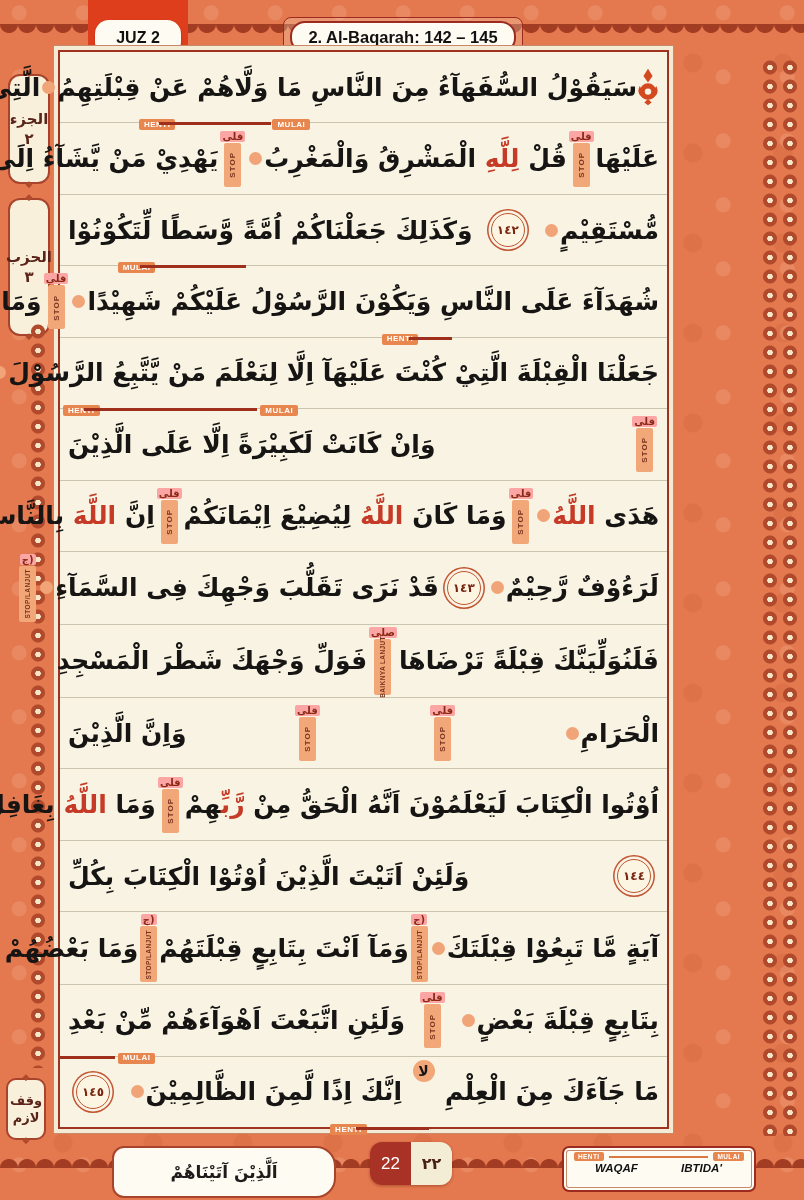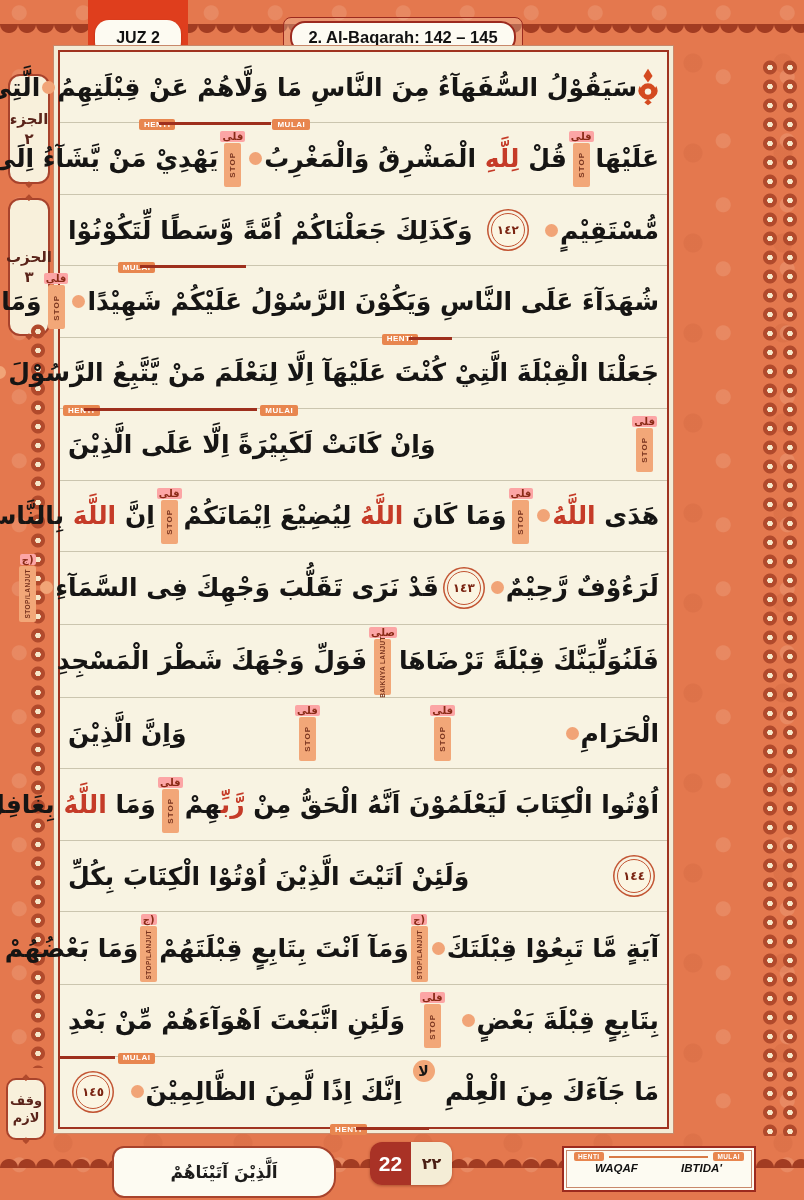--- a/index.html
+++ b/index.html
@@ -72,25 +72,25 @@
   .mlabel{position:absolute;bottom:-6px;background:#E8864F;color:#fff;font-size:8px;font-weight:bold;
     letter-spacing:.5px;padding:1.5px 5px;border-radius:2px;font-family:"Liberation Sans",sans-serif;line-height:1;}
   .mbar{position:absolute;bottom:-1px;height:3px;background:#9E2F1D;}
 
   
   .catchword{position:absolute;left:112px;top:1146px;width:224px;height:52px;background:#FDFBF2;
     border:2px solid #A8432C;border-radius:12px 20px 20px 12px;display:flex;align-items:center;justify-content:center;
     font-size:17px;font-weight:bold;color:#1d1c1b;direction:rtl;}
   .pagenum{position:absolute;left:370px;top:1142px;width:82px;height:43px;display:flex;box-shadow:0 1px 3px rgba(90,20,0,.4);border-radius:12px;overflow:hidden;}
   .pagenum .latin{flex:1;background:#A93226;color:#fff;display:flex;align-items:center;justify-content:center;
-    font-weight:bold;font-size:21px;font-family:"Liberation Sans",sans-serif;}
+    font-weight:normal;font-size:17px;font-family:"Liberation Sans",sans-serif;}
   .pagenum .arabic{flex:1;background:#F4EDD6;color:#4A1F14;display:flex;align-items:center;justify-content:center;
     font-weight:bold;font-size:16px;}
   .legend{position:absolute;left:562px;top:1146px;width:194px;height:46px;background:#FDFBF2;border:2px solid #9C2A1E;
-    border-radius:0;box-shadow:inset 0 0 0 2px #FDFBF2, inset 0 0 0 3px #C8886A;padding:4px 10px 3px;
+    border-radius:7px;box-shadow:inset 0 0 0 2px #FDFBF2, inset 0 0 0 3px #C8886A;padding:4px 10px 3px;
     font-family:"Liberation Sans",sans-serif;display:flex;flex-direction:column;}
   .leg-chips{display:flex;align-items:center;}
   .leg-chip{background:#E8864F;color:#fff;font-size:6.5px;font-weight:bold;padding:1px 4px;border-radius:2px;letter-spacing:.4px;}
   .leg-line{flex:1;height:2px;background:#D97A45;margin:0 5px;}
   .leg-names{display:flex;justify-content:space-between;margin-top:1px;}
   .leg-name{font-size:11.5px;font-weight:bold;font-style:italic;color:#111;width:50%;text-align:center;}
   .leg-sub{font-size:10px;color:#222;width:50%;text-align:center;line-height:1;margin-top:48px;}
   .leg-subs{display:flex;justify-content:space-between;}
 </style>
 </head>

